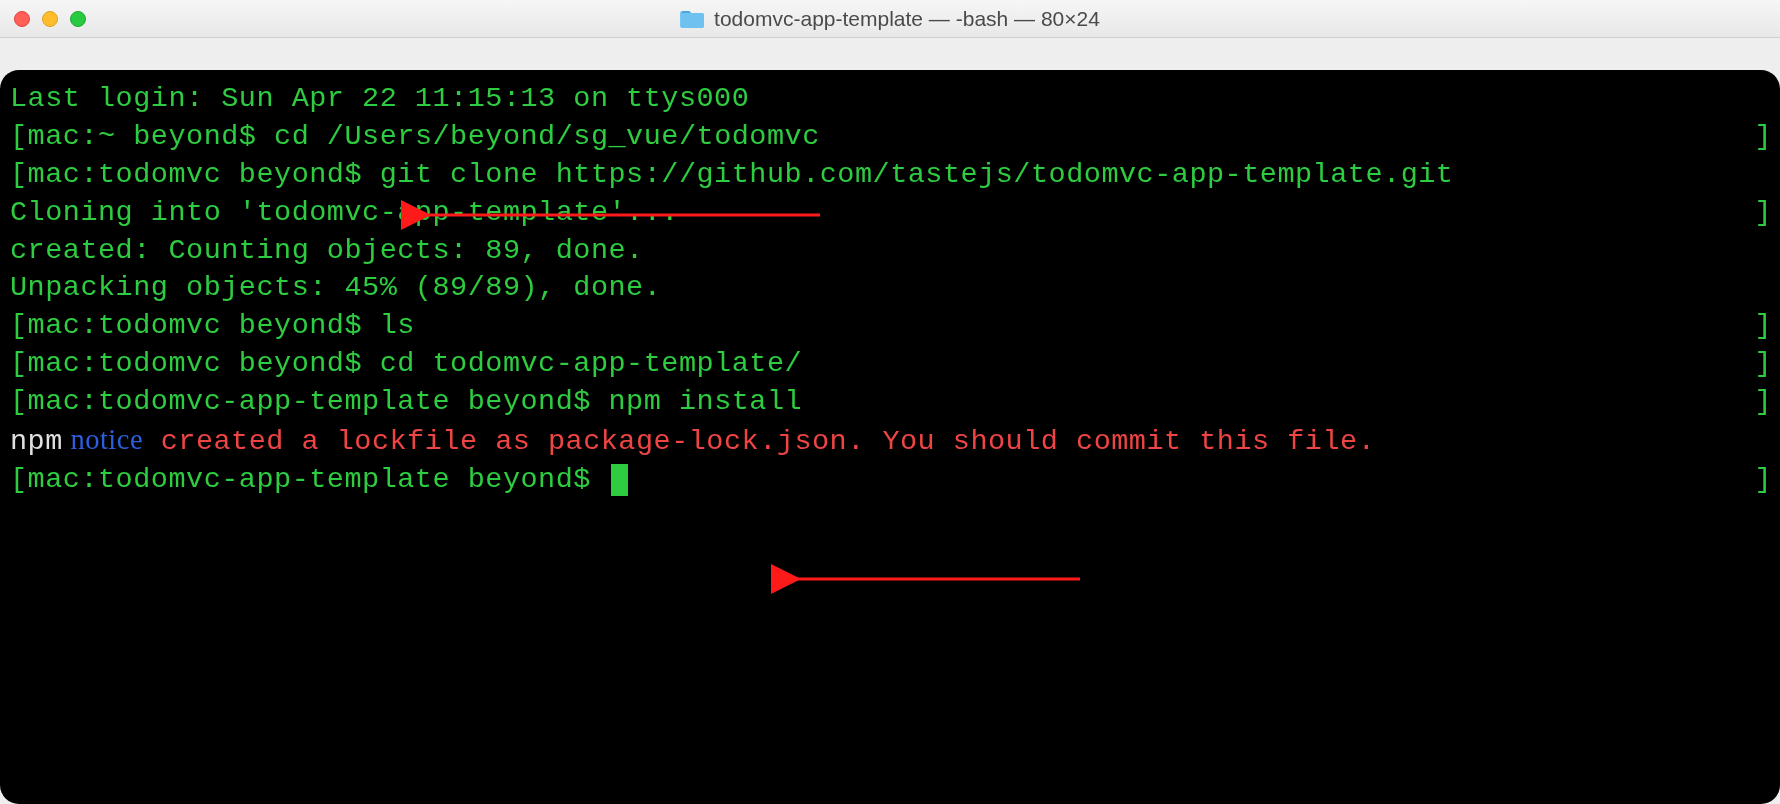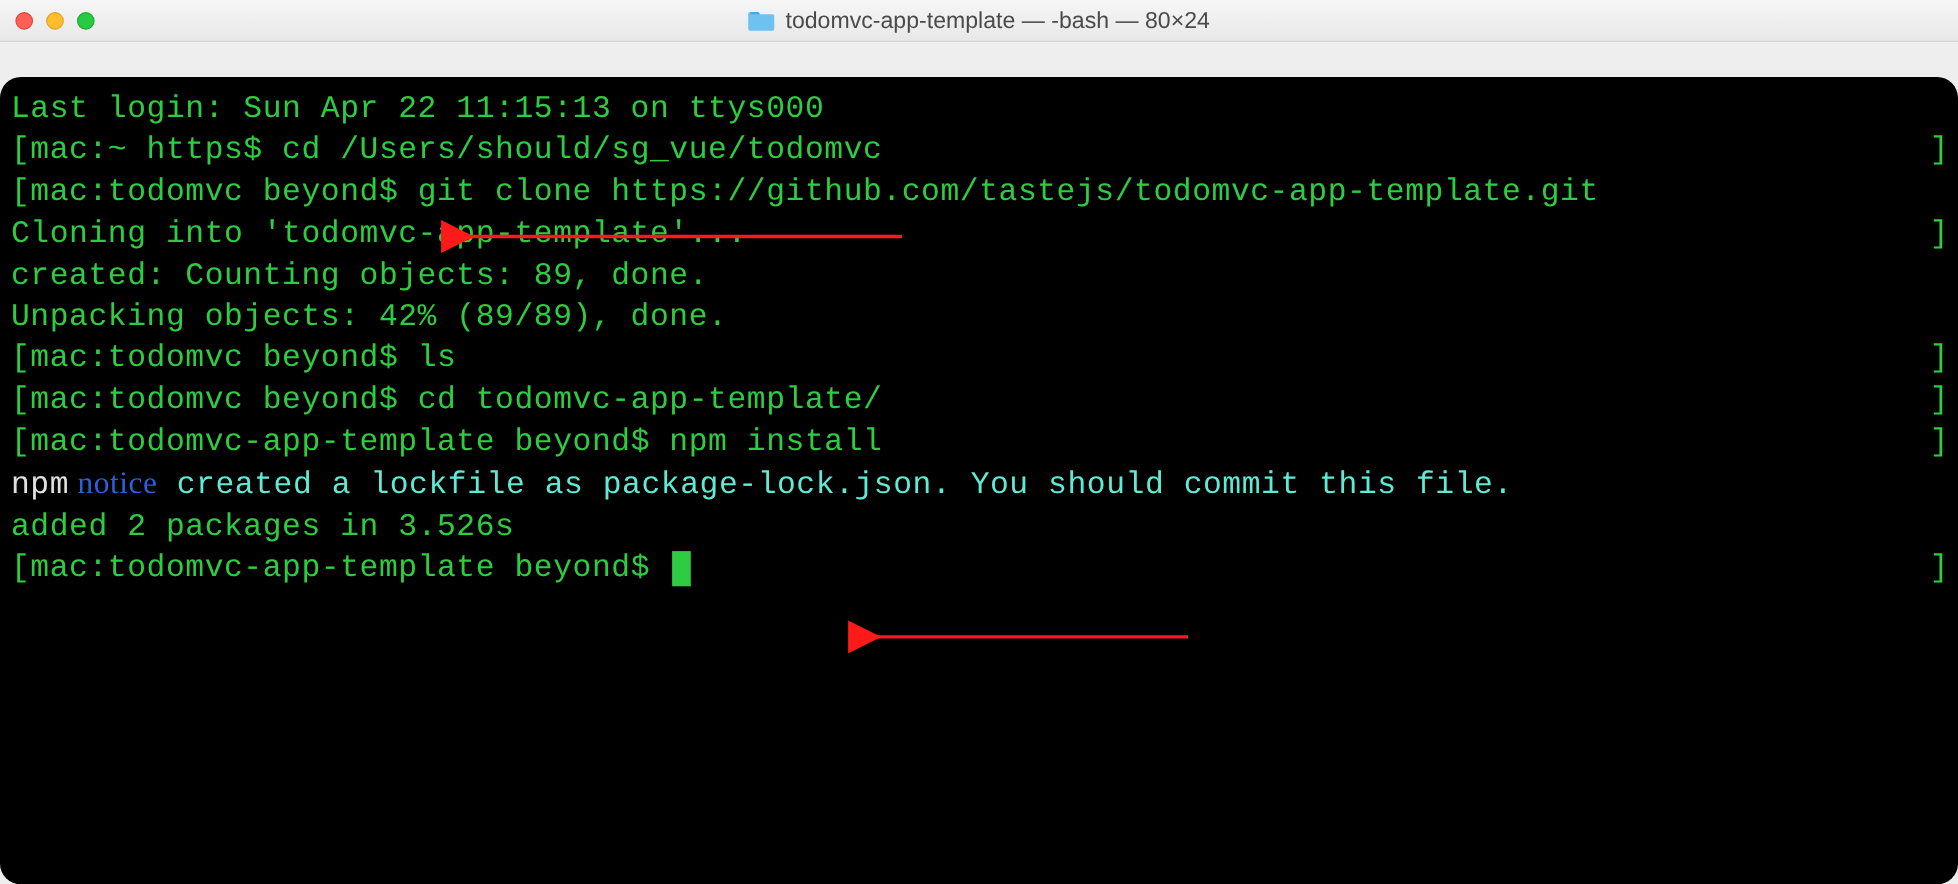--- a/index.html
+++ b/index.html
@@ -67,21 +67,21 @@
       line-height: 1.33;
       letter-spacing: 0.5px;
       overflow: hidden;
       border-radius: 19px;
     }
     .line {
       white-space: pre-wrap;
       word-break: break-all;
       color: #2ecc40;
     }
-    .green { color: #5eead4; text-align: right; }
+    .green { color: #ef4444; text-align: right; }
     .white { color: #e0e0e0; text-align: center; }
     .blue { color: #2b5fdd; font-family: Liberation Serif, serif; }
     .bracket-wrap {
       position: relative;
     }
     .left-bracket, .right-bracket {
       color: #2ecc40;
     }
     .right-bracket {
       position: absolute;
@@ -118,38 +118,37 @@
         <path d="M2 2 h7 l2 2 h11 a2 2 0 0 1 2 2 v11 a2 2 0 0 1 -2 2 h-20 a2 2 0 0 1 -2 -2 v-13 a2 2 0 0 1 2 -2 z" fill="#6fc2f0"></path>
         <path d="M2 2 h7 l2 2 h-9 z" fill="#4aa8e0"></path>
       </svg>
       <span>todomvc-app-template — -bash — 80×24</span>
     </div>
   </div>
 
   <div class="terminal">
     <div class="line"><span>Last login: Sun Apr 22 11:15:13 on ttys000</span></div>
 
-    <div class="line bracket-wrap"><span class="left-bracket">[</span><span>mac:~ https$ </span><span>cd /Users/should/sg_vue/todomvc</span><span class="right-bracket">]</span></div>
+    <div class="line bracket-wrap"><span class="left-bracket">[</span><span>mac:~ beyond$ </span><span>cd /Users/beyond/sg_vue/todomvc</span><span class="right-bracket">]</span></div>
 
     <div class="line bracket-wrap"><span class="left-bracket">[</span><span>mac:todomvc beyond$ </span><span>git clone https://github.com/tastejs/todomvc-app-template.git</span><span class="right-bracket" style="top:38px;">]</span></div>
 
     <div class="line"><span>Cloning into 'todomvc-app-template'...</span></div>
     <div class="line"><span>created: Counting objects: 89, done.</span></div>
-    <div class="line"><span>Unpacking objects: 42% (89/89), done.</span></div>
+    <div class="line"><span>Unpacking objects: 45% (89/89), done.</span></div>
 
     <div class="line bracket-wrap"><span class="left-bracket">[</span><span>mac:todomvc beyond$ </span><span>ls</span><span class="right-bracket">]</span></div>
 
 
     <div class="line bracket-wrap"><span class="left-bracket">[</span><span>mac:todomvc beyond$ </span><span>cd todomvc-app-template/</span><span class="right-bracket">]</span></div>
 
     <div class="line bracket-wrap"><span class="left-bracket">[</span><span>mac:todomvc-app-template beyond$ </span><span>npm install</span><span class="right-bracket">]</span></div>
 
     <div class="line"><span class="white">npm</span><span class="blue"> notice</span><span class="green"> created a lockfile as package-lock.json. You should commit this file.</span></div>
 
-    <div class="line"><span>added 2 packages in 3.526s</span></div>
 
     <div class="line bracket-wrap"><span class="left-bracket">[</span><span>mac:todomvc-app-template beyond$ </span><span class="cursor"></span><span class="right-bracket">]</span></div>
 
     <div class="arrow" style="left:0; top:0;">
       <svg width="1780" height="766">
         <defs>
           <marker id="ah" markerWidth="12" markerHeight="10" refX="2" refY="5" orient="auto">
             <path d="M10,0 L0,5 L10,10 z" fill="#ff1a1a"></path>
           </marker>
         </defs>

